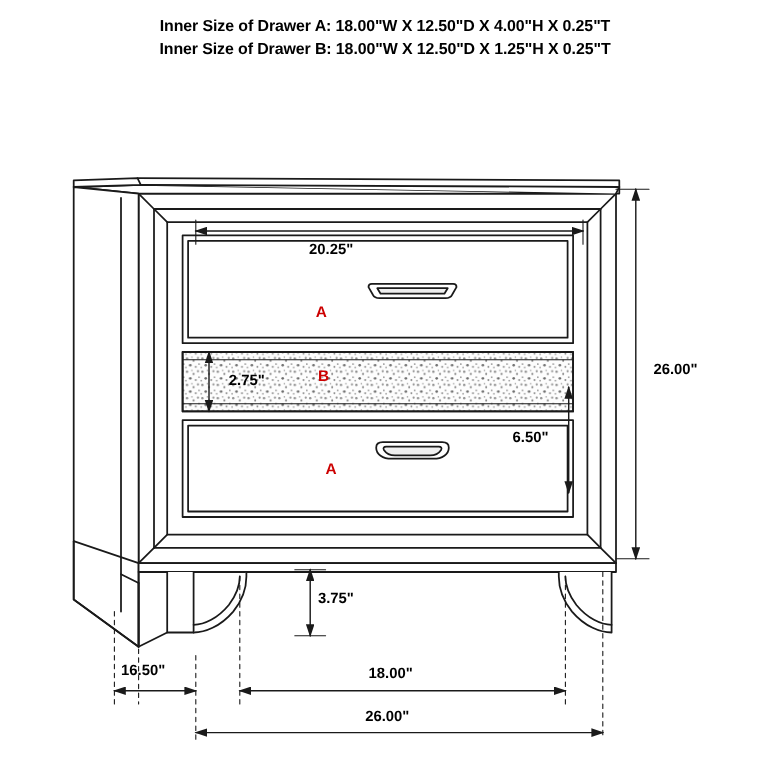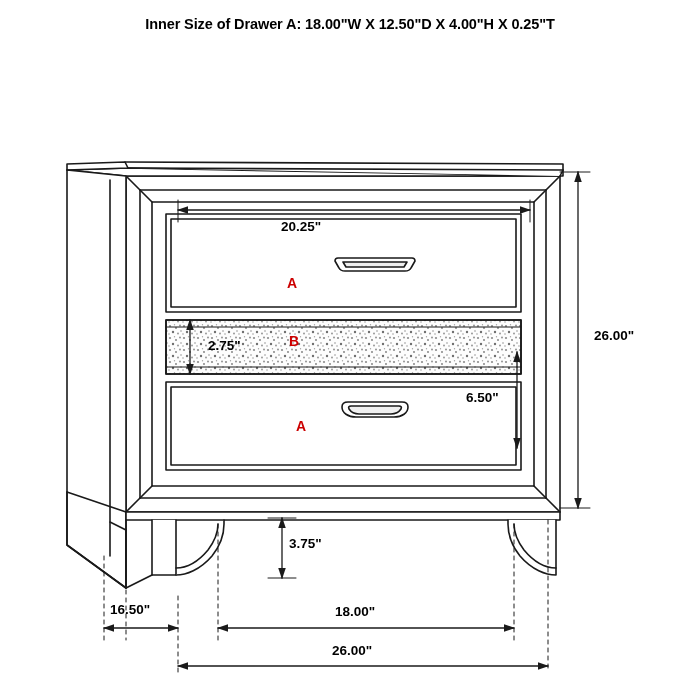--- a/index.html
+++ b/index.html
@@ -54,20 +54,21 @@
     color: #cc0000;
     white-space: nowrap;
   }
 </style>
 </head>
 <body>
 
 <div id="stage">
 
   <div class="hdr" id="hdr1">Inner Size of Drawer A: 18.00"W X 12.50"D X 4.00"H X 0.25"T</div>
+  <div class="hdr" id="hdr2">Inner Size of Drawer B: 18.00"W X 12.50"D X 1.25"H X 0.25"T</div>
 
   <svg id="art" viewBox="0 0 700 700">
     <defs>
       <marker id="arrowEnd" markerWidth="9" markerHeight="9" refX="8" refY="3" orient="auto" markerUnits="strokeWidth">
         <path d="M0,0 L9,3 L0,6 z" fill="#1a1a1a"></path>
       </marker>
       <marker id="arrowStart" markerWidth="9" markerHeight="9" refX="1" refY="3" orient="auto" markerUnits="strokeWidth">
         <path d="M9,0 L0,3 L9,6 z" fill="#1a1a1a"></path>
       </marker>
       <pattern id="speckle" width="14" height="12" patternUnits="userSpaceOnUse">

